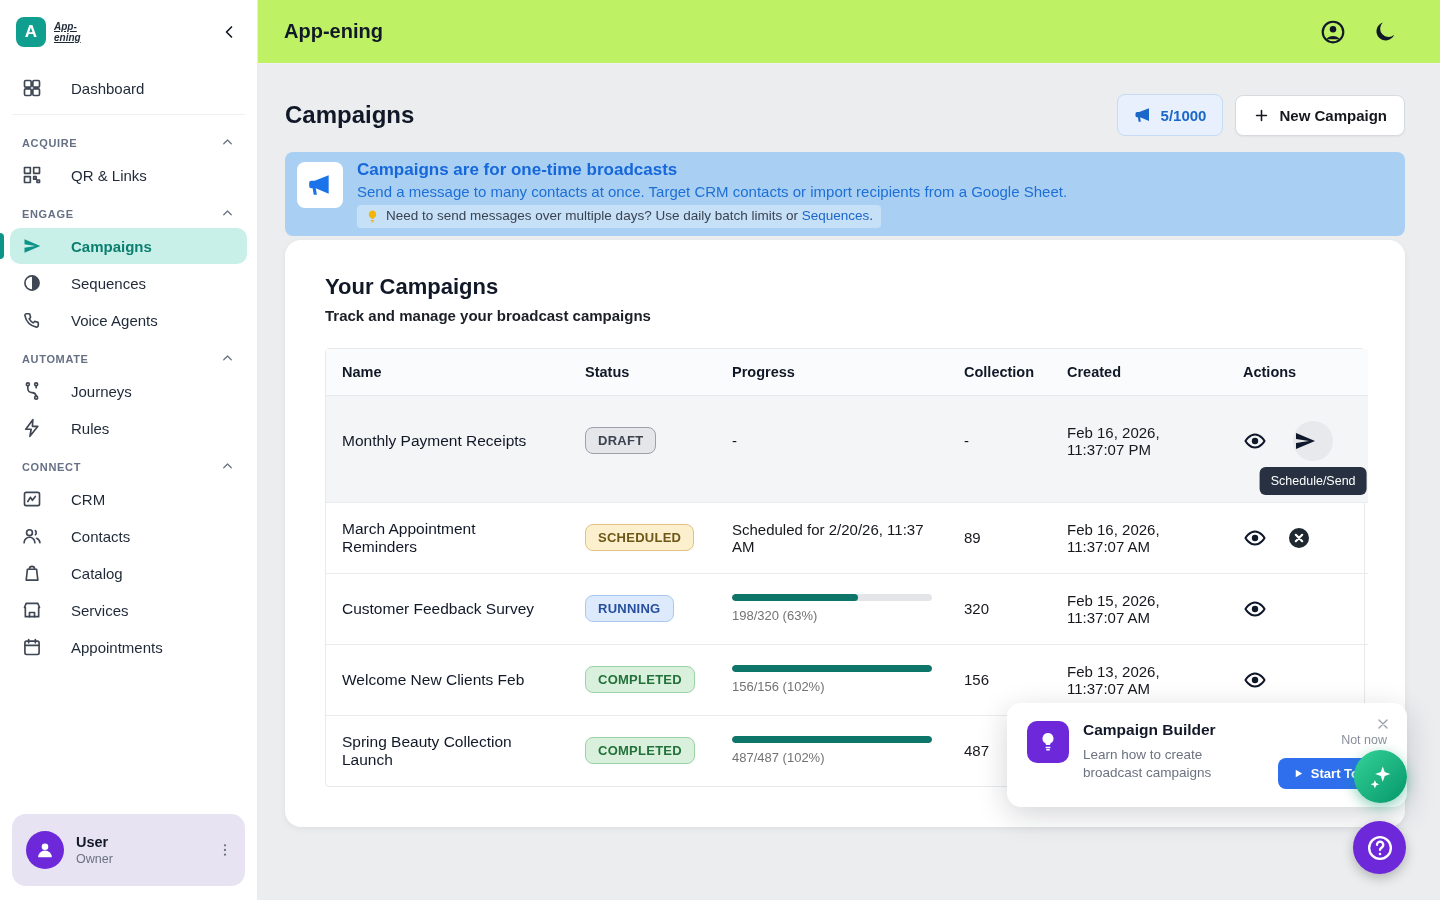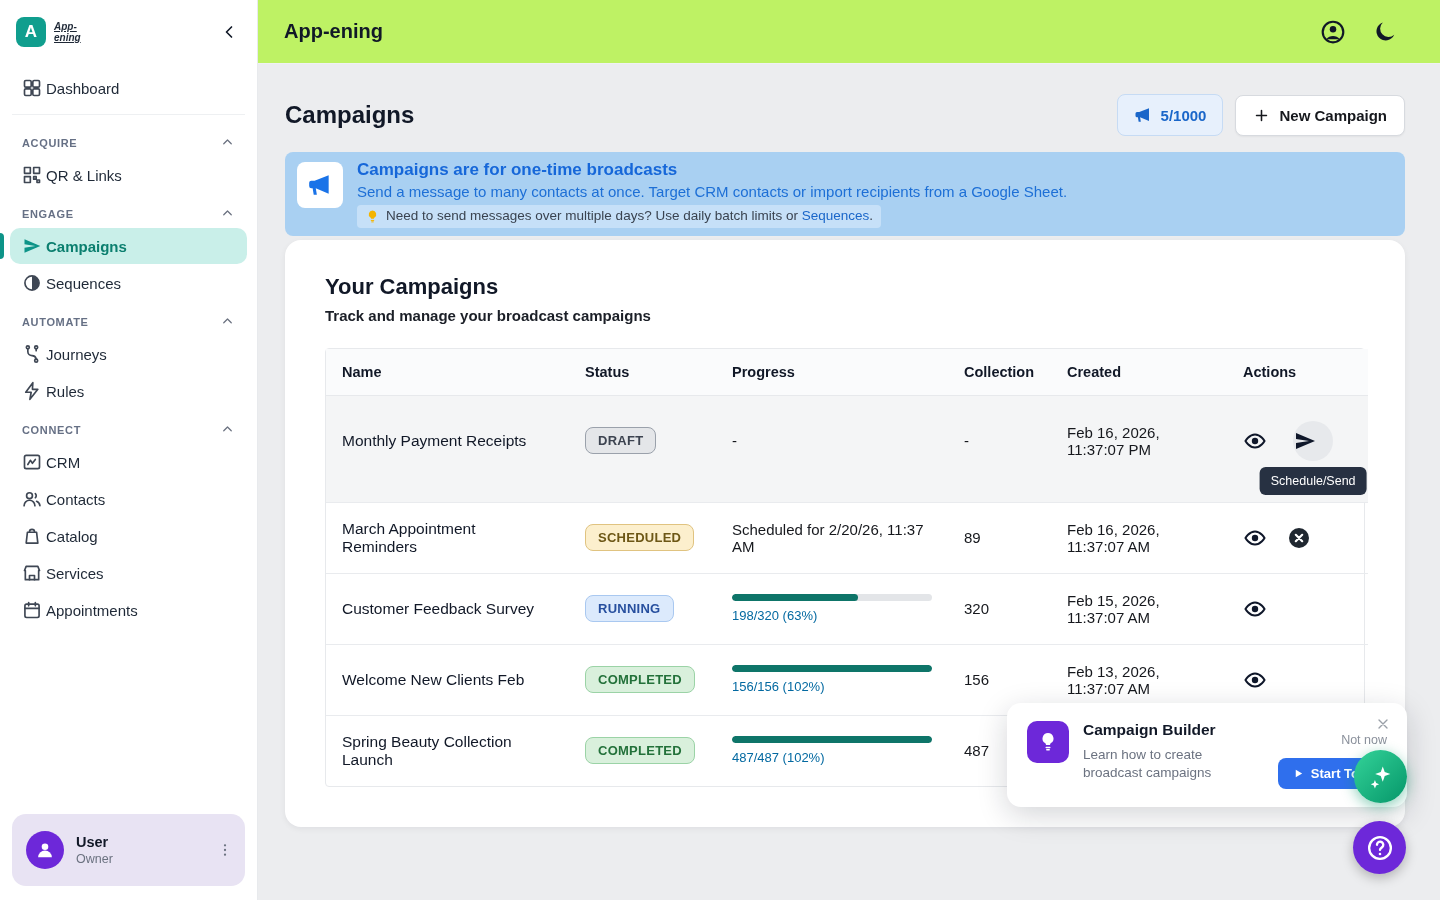--- a/index.html
+++ b/index.html
@@ -9,21 +9,21 @@
 
   
   .sidebar { position:fixed; left:0; top:0; bottom:0; width:258px; background:#fff; border-right:1px solid #e8eaed; z-index:20; }
   .sb-head { height:64px; display:flex; align-items:center; justify-content:space-between; padding:0 14px 0 16px; }
   .logo { display:flex; align-items:center; gap:8px; }
   .logo-badge { width:30px; height:30px; border-radius:8px; background:#109e8e; color:#fff; font-weight:700; font-size:17px; display:flex; align-items:center; justify-content:center; }
   .logo-text { display:flex; flex-direction:column; font-size:10px; font-weight:700; font-style:italic; color:#1f2937; line-height:1.15;text-decoration:underline; }
   .collapse-btn { width:28px; height:28px; background:none; border:none; color:#111827; display:flex; align-items:center; justify-content:center; cursor:pointer; }
   .collapse-btn svg { width:20px; height:20px; }
   .sb-nav { position:absolute; top:64px; bottom:96px; left:0; right:0; overflow:hidden; padding:6px 10px 0; }
-  .nav-item { position:relative; display:flex; align-items:center; gap:4px; padding:8px 12px; border-radius:10px; font-size:15px; color:#1f2937; cursor:pointer; margin-bottom:1px; }
+  .nav-item { position:relative; display:flex; align-items:center; gap:29px; padding:8px 12px; border-radius:10px; font-size:15px; color:#1f2937; cursor:pointer; margin-bottom:1px; }
   .nav-ic { width:20px; height:20px; color:#3f4754; flex:none; }
   .nav-ic svg { width:20px; height:20px; }
   .nav-item.active { background:#c9efe9; color:#0b7f6f; font-weight:600; }
   .nav-item.active .nav-ic { color:#0d9488; }
   .nav-item.active::before { content:''; position:absolute; left:-10px; top:5px; bottom:5px; width:4px; background:#0d9488; border-radius:0 4px 4px 0; }
   .divider { height:1px; background:#eef0f2; margin:8px 2px; }
   .section-head { display:flex; justify-content:space-between; align-items:center; padding:12px 12px 7px; font-size:11px; font-weight:700; letter-spacing:.06em; color:#667085; cursor:pointer; }
   .section-head svg { width:15px; height:15px; color:#6b7280; }
   .user-card { position:absolute; left:12px; right:12px; bottom:14px; height:72px; background:#e8e3f3; border-radius:14px; padding:0 12px 0 14px; display:flex; align-items:center; gap:12px; cursor:pointer; }
   .avatar { width:38px; height:38px; border-radius:50%; background:#6d28d9; display:flex; align-items:center; justify-content:center; flex:none; }
@@ -72,21 +72,21 @@
   tbody tr:last-child td { border-bottom:none; }
   tr.row-highlight td { background:#f4f5f6; padding-top:25px; padding-bottom:41px; }
   .cell-name { font-size:15.5px; color:#111827; }
   .badge { display:inline-block; padding:5px 12px; border-radius:8px; font-size:13px; font-weight:600; letter-spacing:.02em; white-space:nowrap; }
   .b-draft { background:#e4e6e9; border:1px solid #9aa1ab; color:#3c4350; }
   .b-scheduled { background:#fcefcd; border:1px solid #e0c380; color:#6d5716; }
   .b-running { background:#dceafc; border:1px solid #a9c8f0; color:#274f9e; }
   .b-completed { background:#d9f0dc; border:1px solid #9bd3a6; color:#23713a; }
   .pbar { width:200px; height:7px; background:#e3e5e8; border-radius:4px; overflow:hidden; }
   .pfill { height:100%; background:#0e7569; border-radius:4px; }
-  .plabel { margin-top:7px; font-size:13px; color:#0369a1; }
+  .plabel { margin-top:7px; font-size:13px; color:#737373; }
   .actions-cell { white-space:nowrap; }
   .icon-btn { display:inline-flex; width:40px; height:40px; align-items:center; justify-content:flex-start; border-radius:50%; color:#0f172a; vertical-align:middle; cursor:pointer; background:none; border:none; }
   .icon-btn svg { width:24px; height:24px; }
   .send-btn { background:#e7e9ec; position:relative; margin-left:6px; }
   .tooltip { position:absolute; top:46px; left:50%; transform:translateX(-50%); background:#273142; color:#fff; font-size:12.5px; font-weight:400; padding:7px 11px; border-radius:6px; white-space:nowrap; z-index:5; }
 
   
   .toast { position:fixed; right:33px; bottom:93px; width:400px; background:#fff; border-radius:14px; box-shadow:0 8px 30px rgba(16,24,40,.18); padding:18px 20px; z-index:30; display:flex; gap:14px; }
   .toast-icon { width:42px; height:42px; border-radius:10px; background:#6d28d9; display:flex; align-items:center; justify-content:center; flex:none; }
   .toast-icon svg { width:24px; height:24px; }
@@ -177,20 +177,28 @@
       <span>Campaigns</span>
     </div>
     <div class="nav-item">
       <span class="nav-ic">
           <svg viewBox="0 0 24 24" fill="none" stroke="currentColor" stroke-width="2">
             <circle cx="12" cy="12" r="8.5"></circle>
             <path d="M12 3.5a8.5 8.5 0 010 17z" fill="currentColor" stroke="none"></path>
           </svg>
         </span>
       <span>Sequences</span>
+    </div>
+    <div class="nav-item">
+      <span class="nav-ic">
+          <svg viewBox="0 0 24 24" fill="none" stroke="currentColor" stroke-width="2" stroke-linecap="round" stroke-linejoin="round">
+            <path d="M19.5 15.5v3a2 2 0 01-2.2 2A18 18 0 013.5 6.7a2 2 0 012-2.2h3a1 1 0 011 .9c.1 1 .3 1.9.7 2.8a1 1 0 01-.3 1.1L8.6 10.6a15 15 0 004.8 4.8l1.3-1.3a1 1 0 011.1-.3c.9.4 1.8.6 2.8.7a1 1 0 01.9 1z"></path>
+          </svg>
+        </span>
+      <span>Voice Agents</span>
     </div>
 
     <div class="section-head">
       <span>AUTOMATE</span>
       <span>
           <svg viewBox="0 0 24 24" fill="none" stroke="currentColor" stroke-width="2" stroke-linecap="round" stroke-linejoin="round">
             <path d="M6 14l6-6 6 6"></path>
           </svg>
         </span>
     </div>

